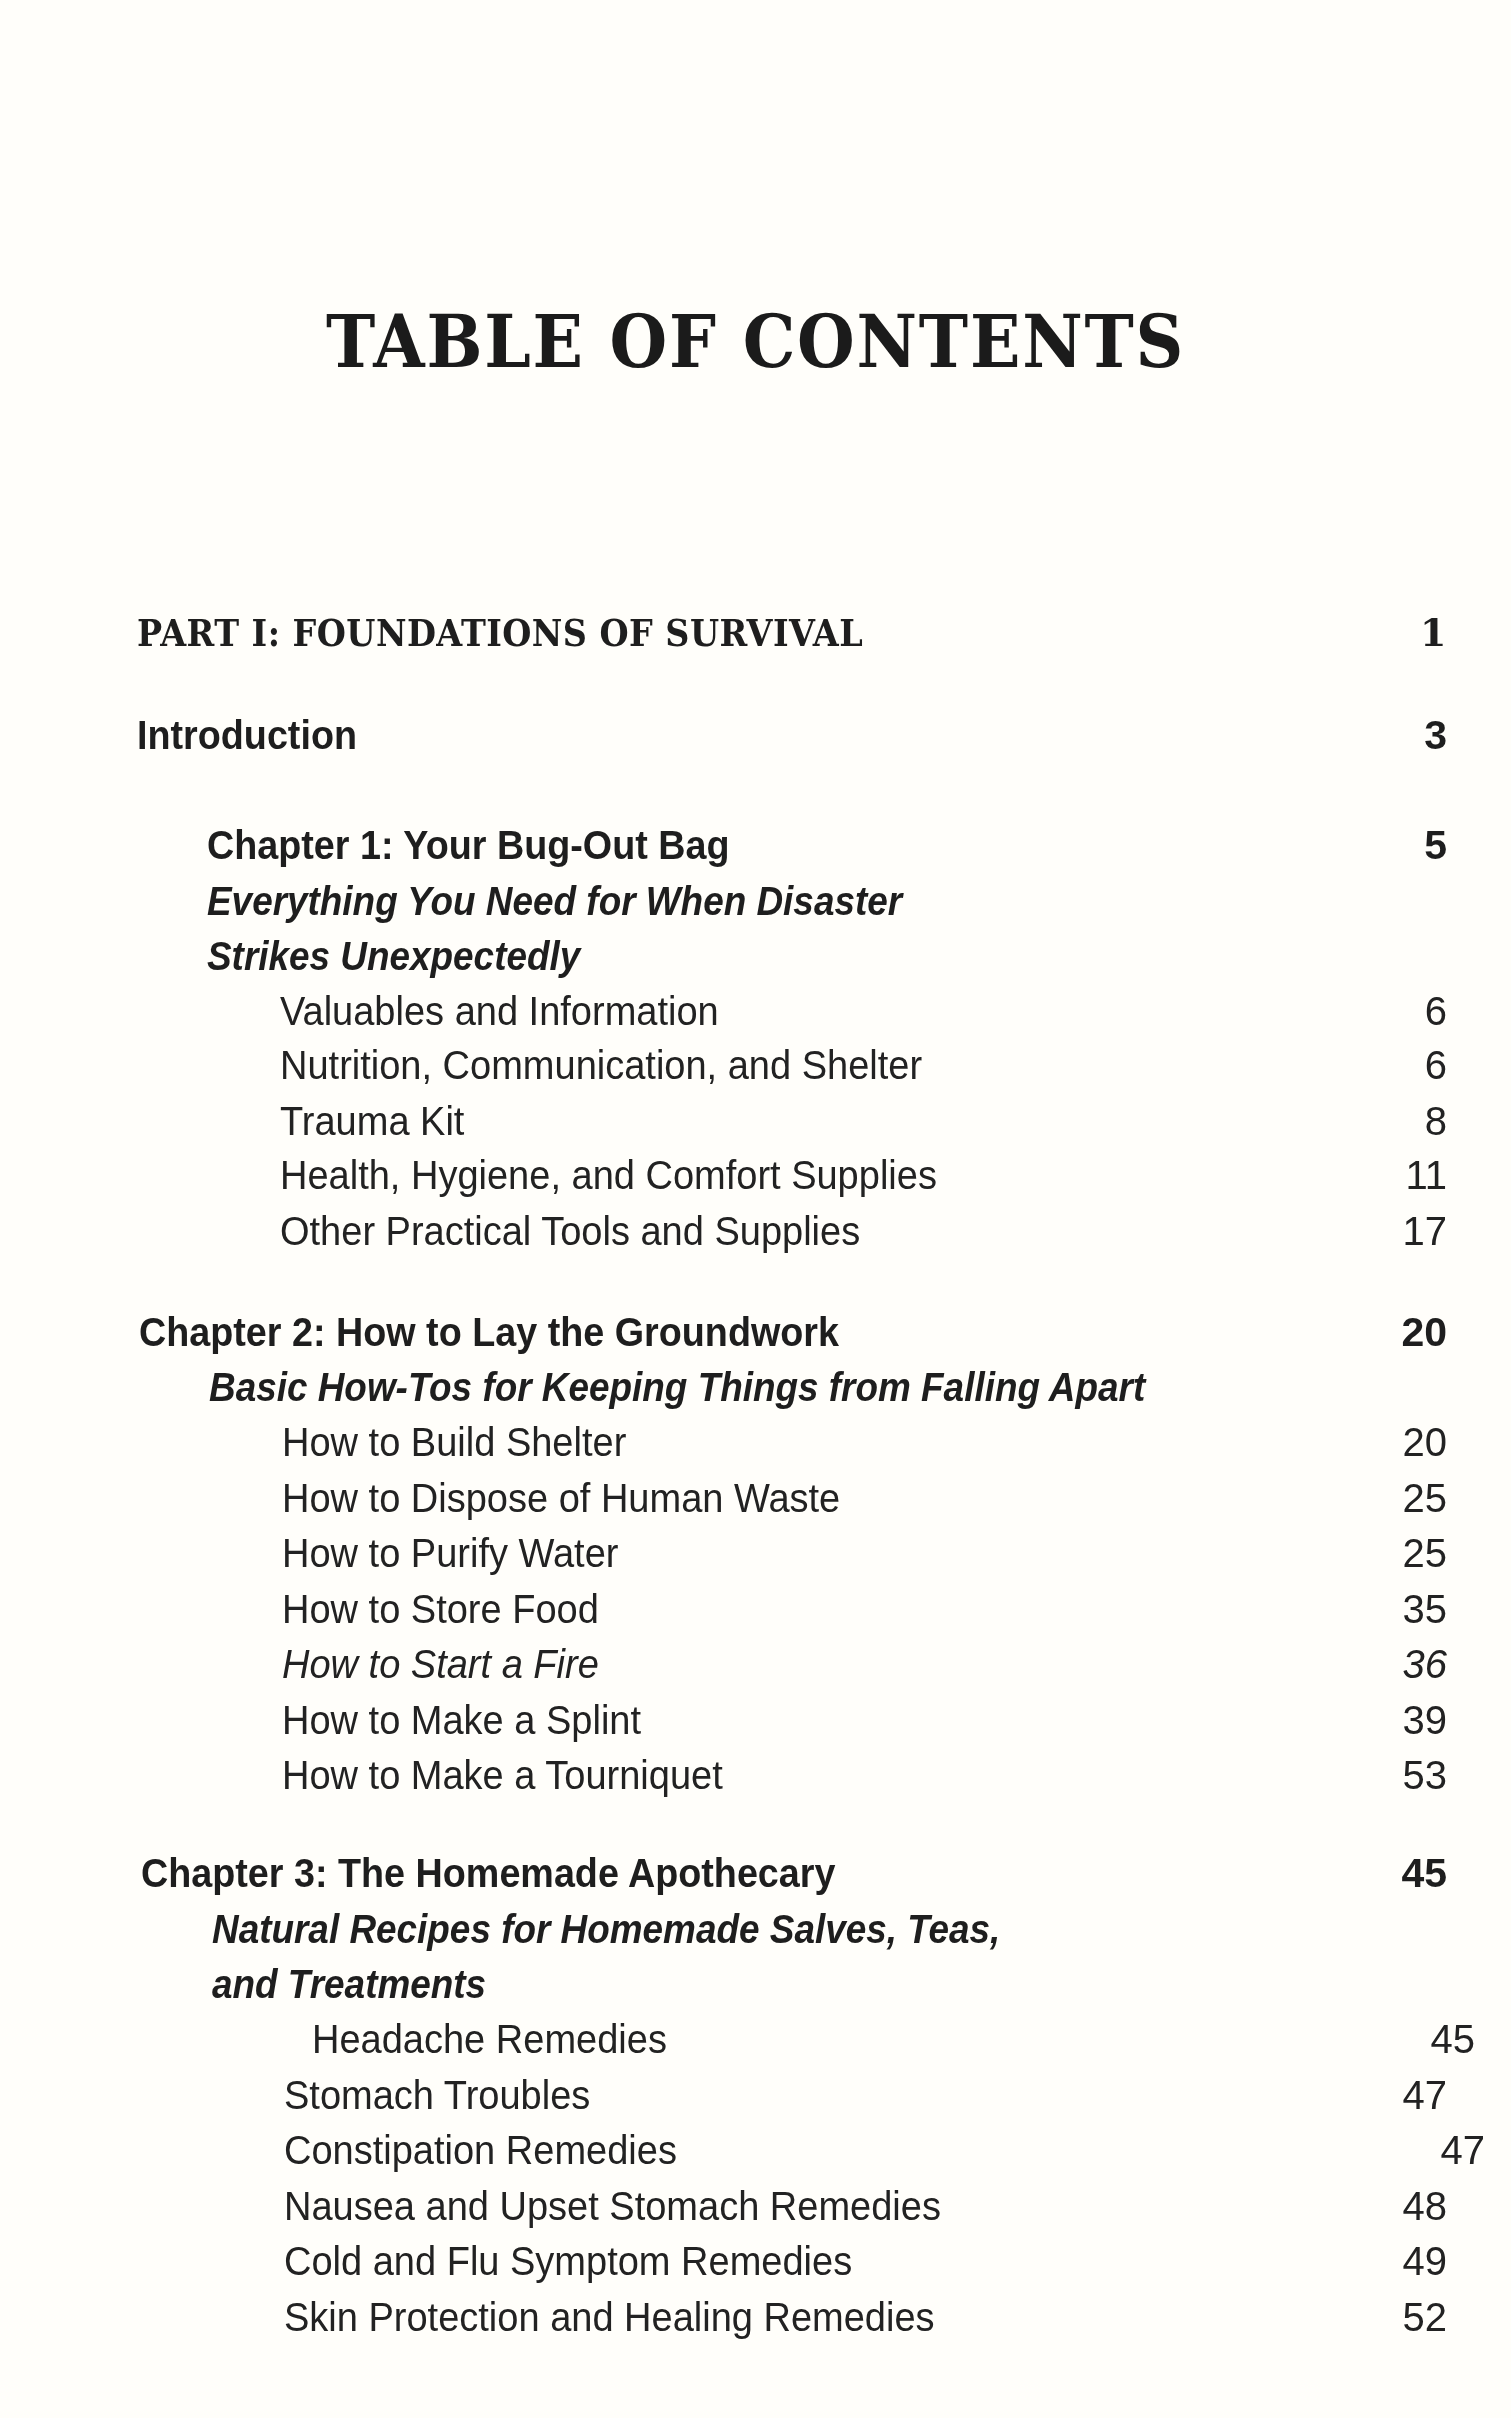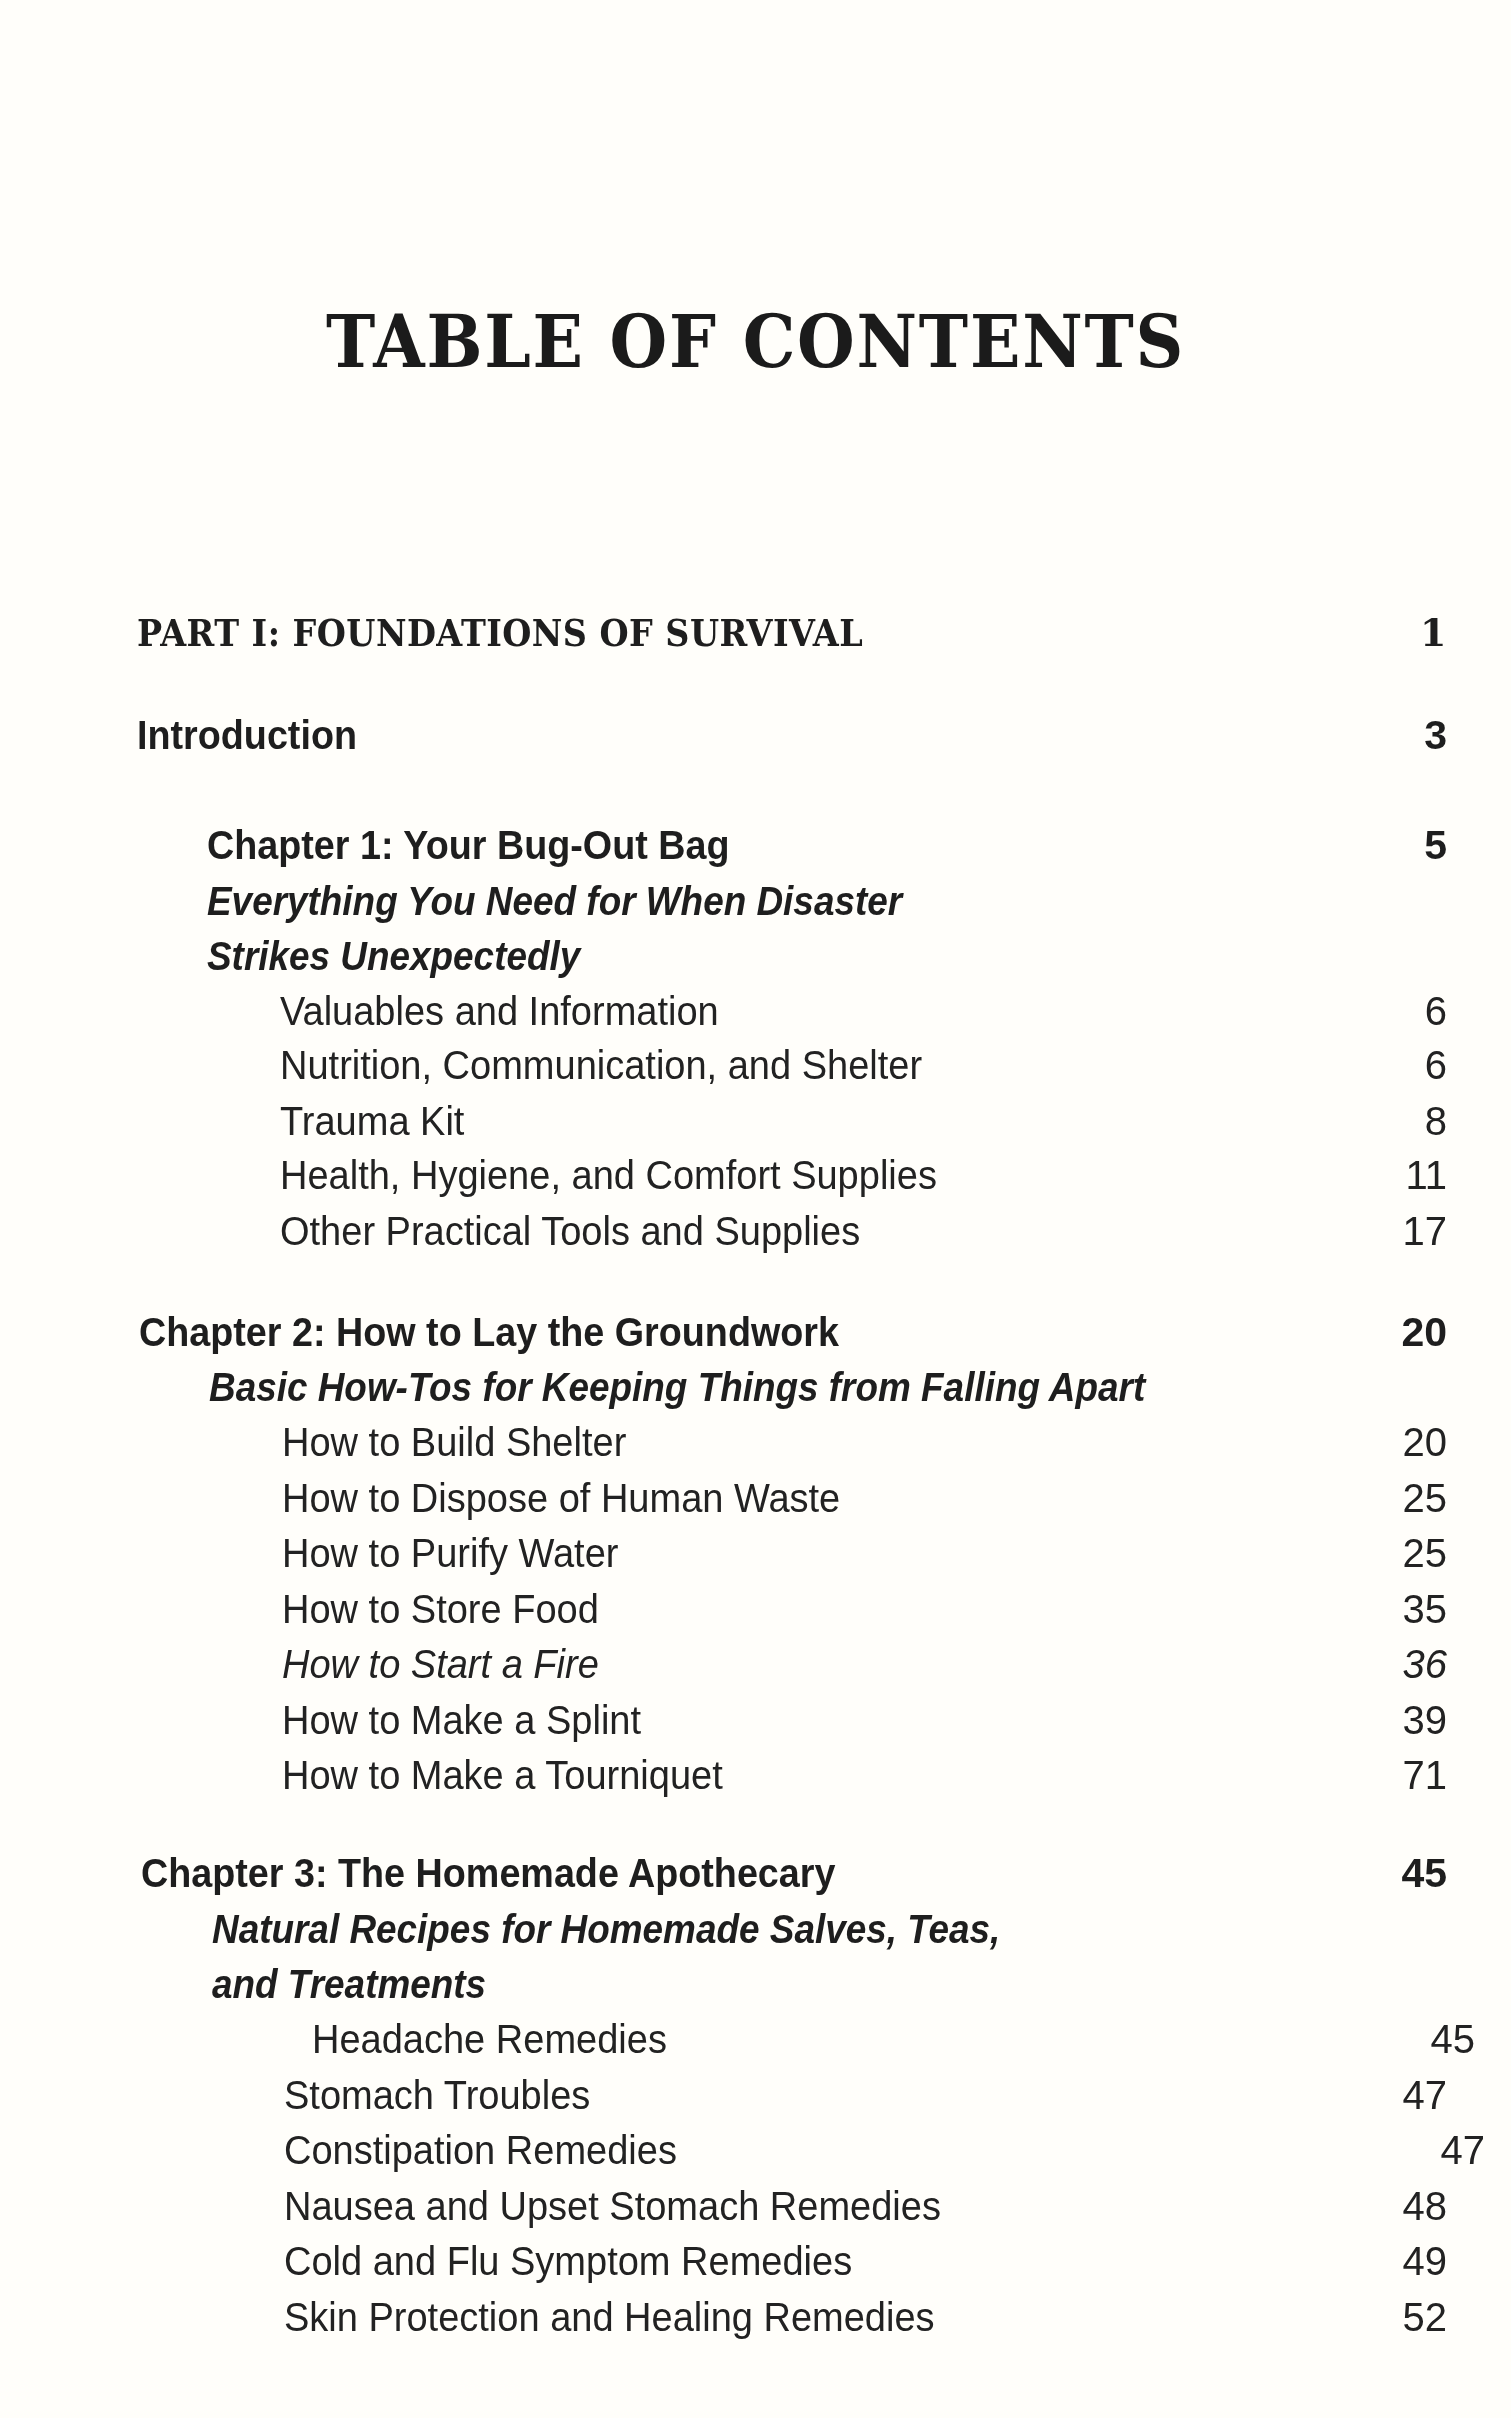--- a/index.html
+++ b/index.html
@@ -136,21 +136,21 @@
 <div class="row item" style="top:1642px;font-style:italic;">
   <span class="label" style="left:282px;">How to Start a Fire</span>
   <span class="page">36</span>
 </div>
 <div class="row item" style="top:1698px;">
   <span class="label" style="left:282px;">How to Make a Splint</span>
   <span class="page">39</span>
 </div>
 <div class="row item" style="top:1753px;">
   <span class="label" style="left:282px;">How to Make a Tourniquet</span>
-  <span class="page">71</span>
+  <span class="page">53</span>
 </div>
 
 <div class="row heading" style="top:1850px;">
   <span class="label" style="left:141px;">Chapter 3: The Homemade Apothecary</span>
   <span class="page">45</span>
 </div>
 <div class="row subtitle" style="top:1906px;">
   <span class="label" style="left:212px;">Natural Recipes for Homemade Salves, Teas,</span>
 </div>
 <div class="row subtitle" style="top:1961px;">

